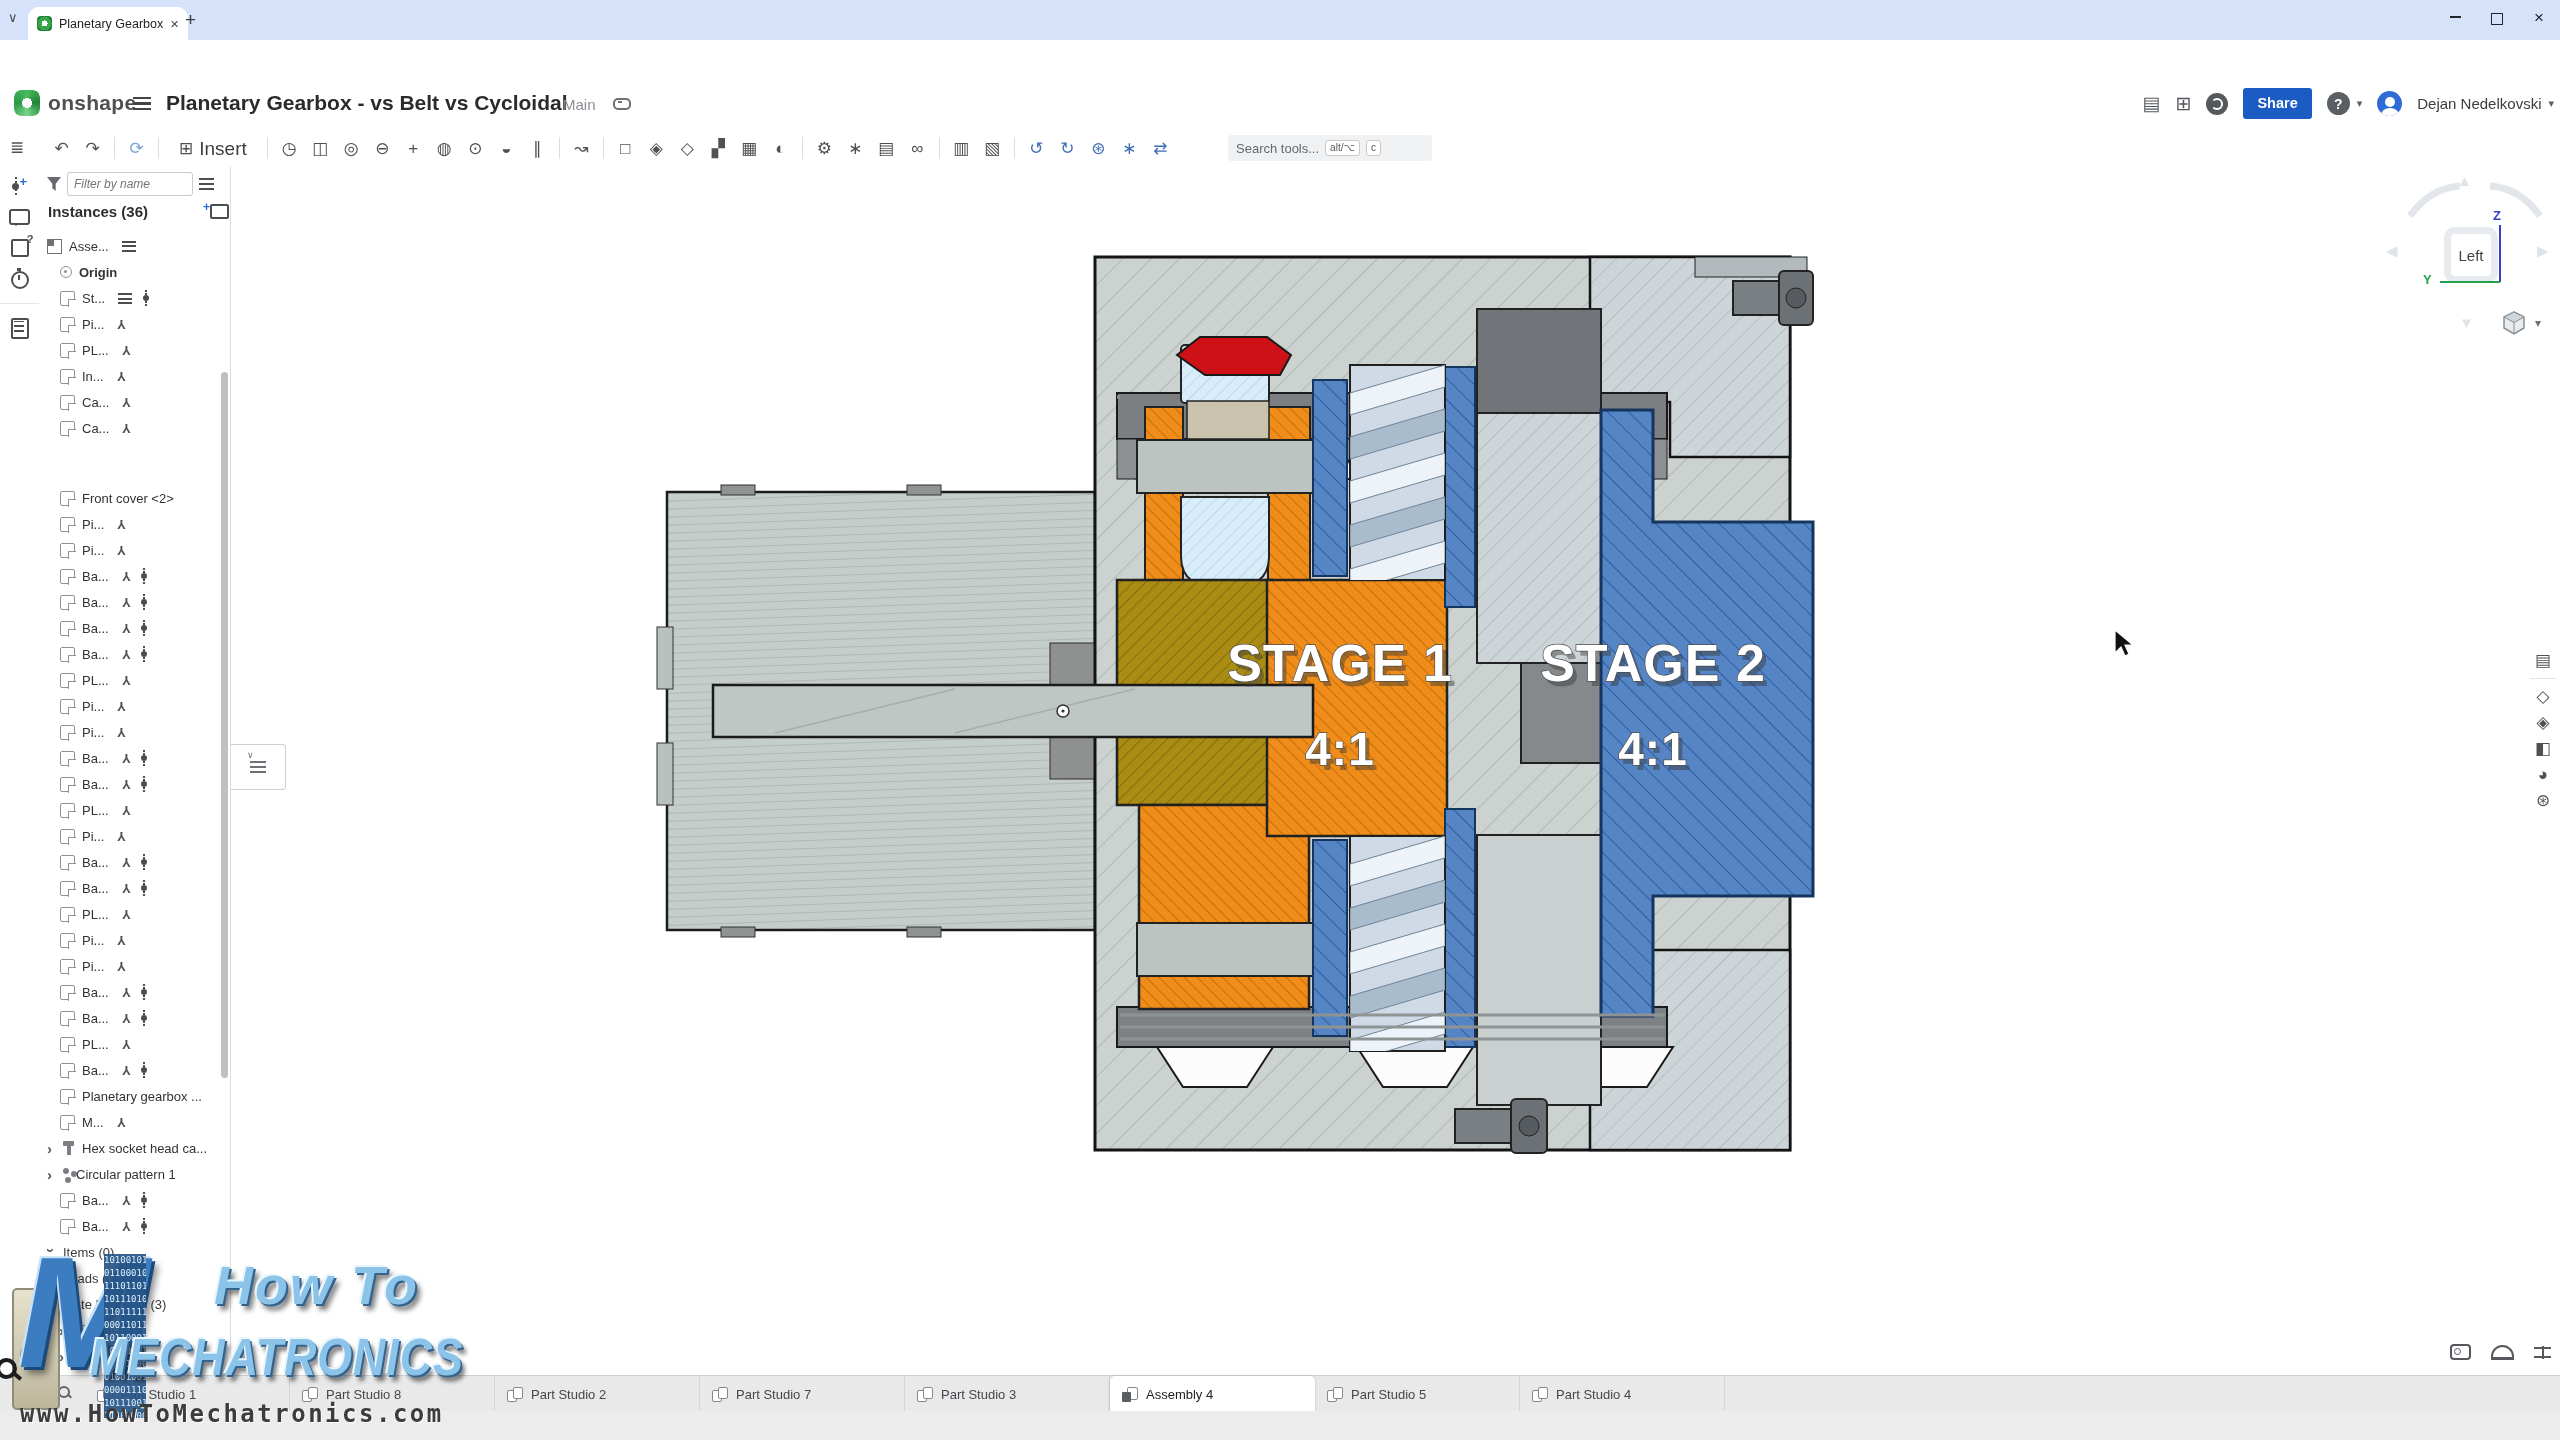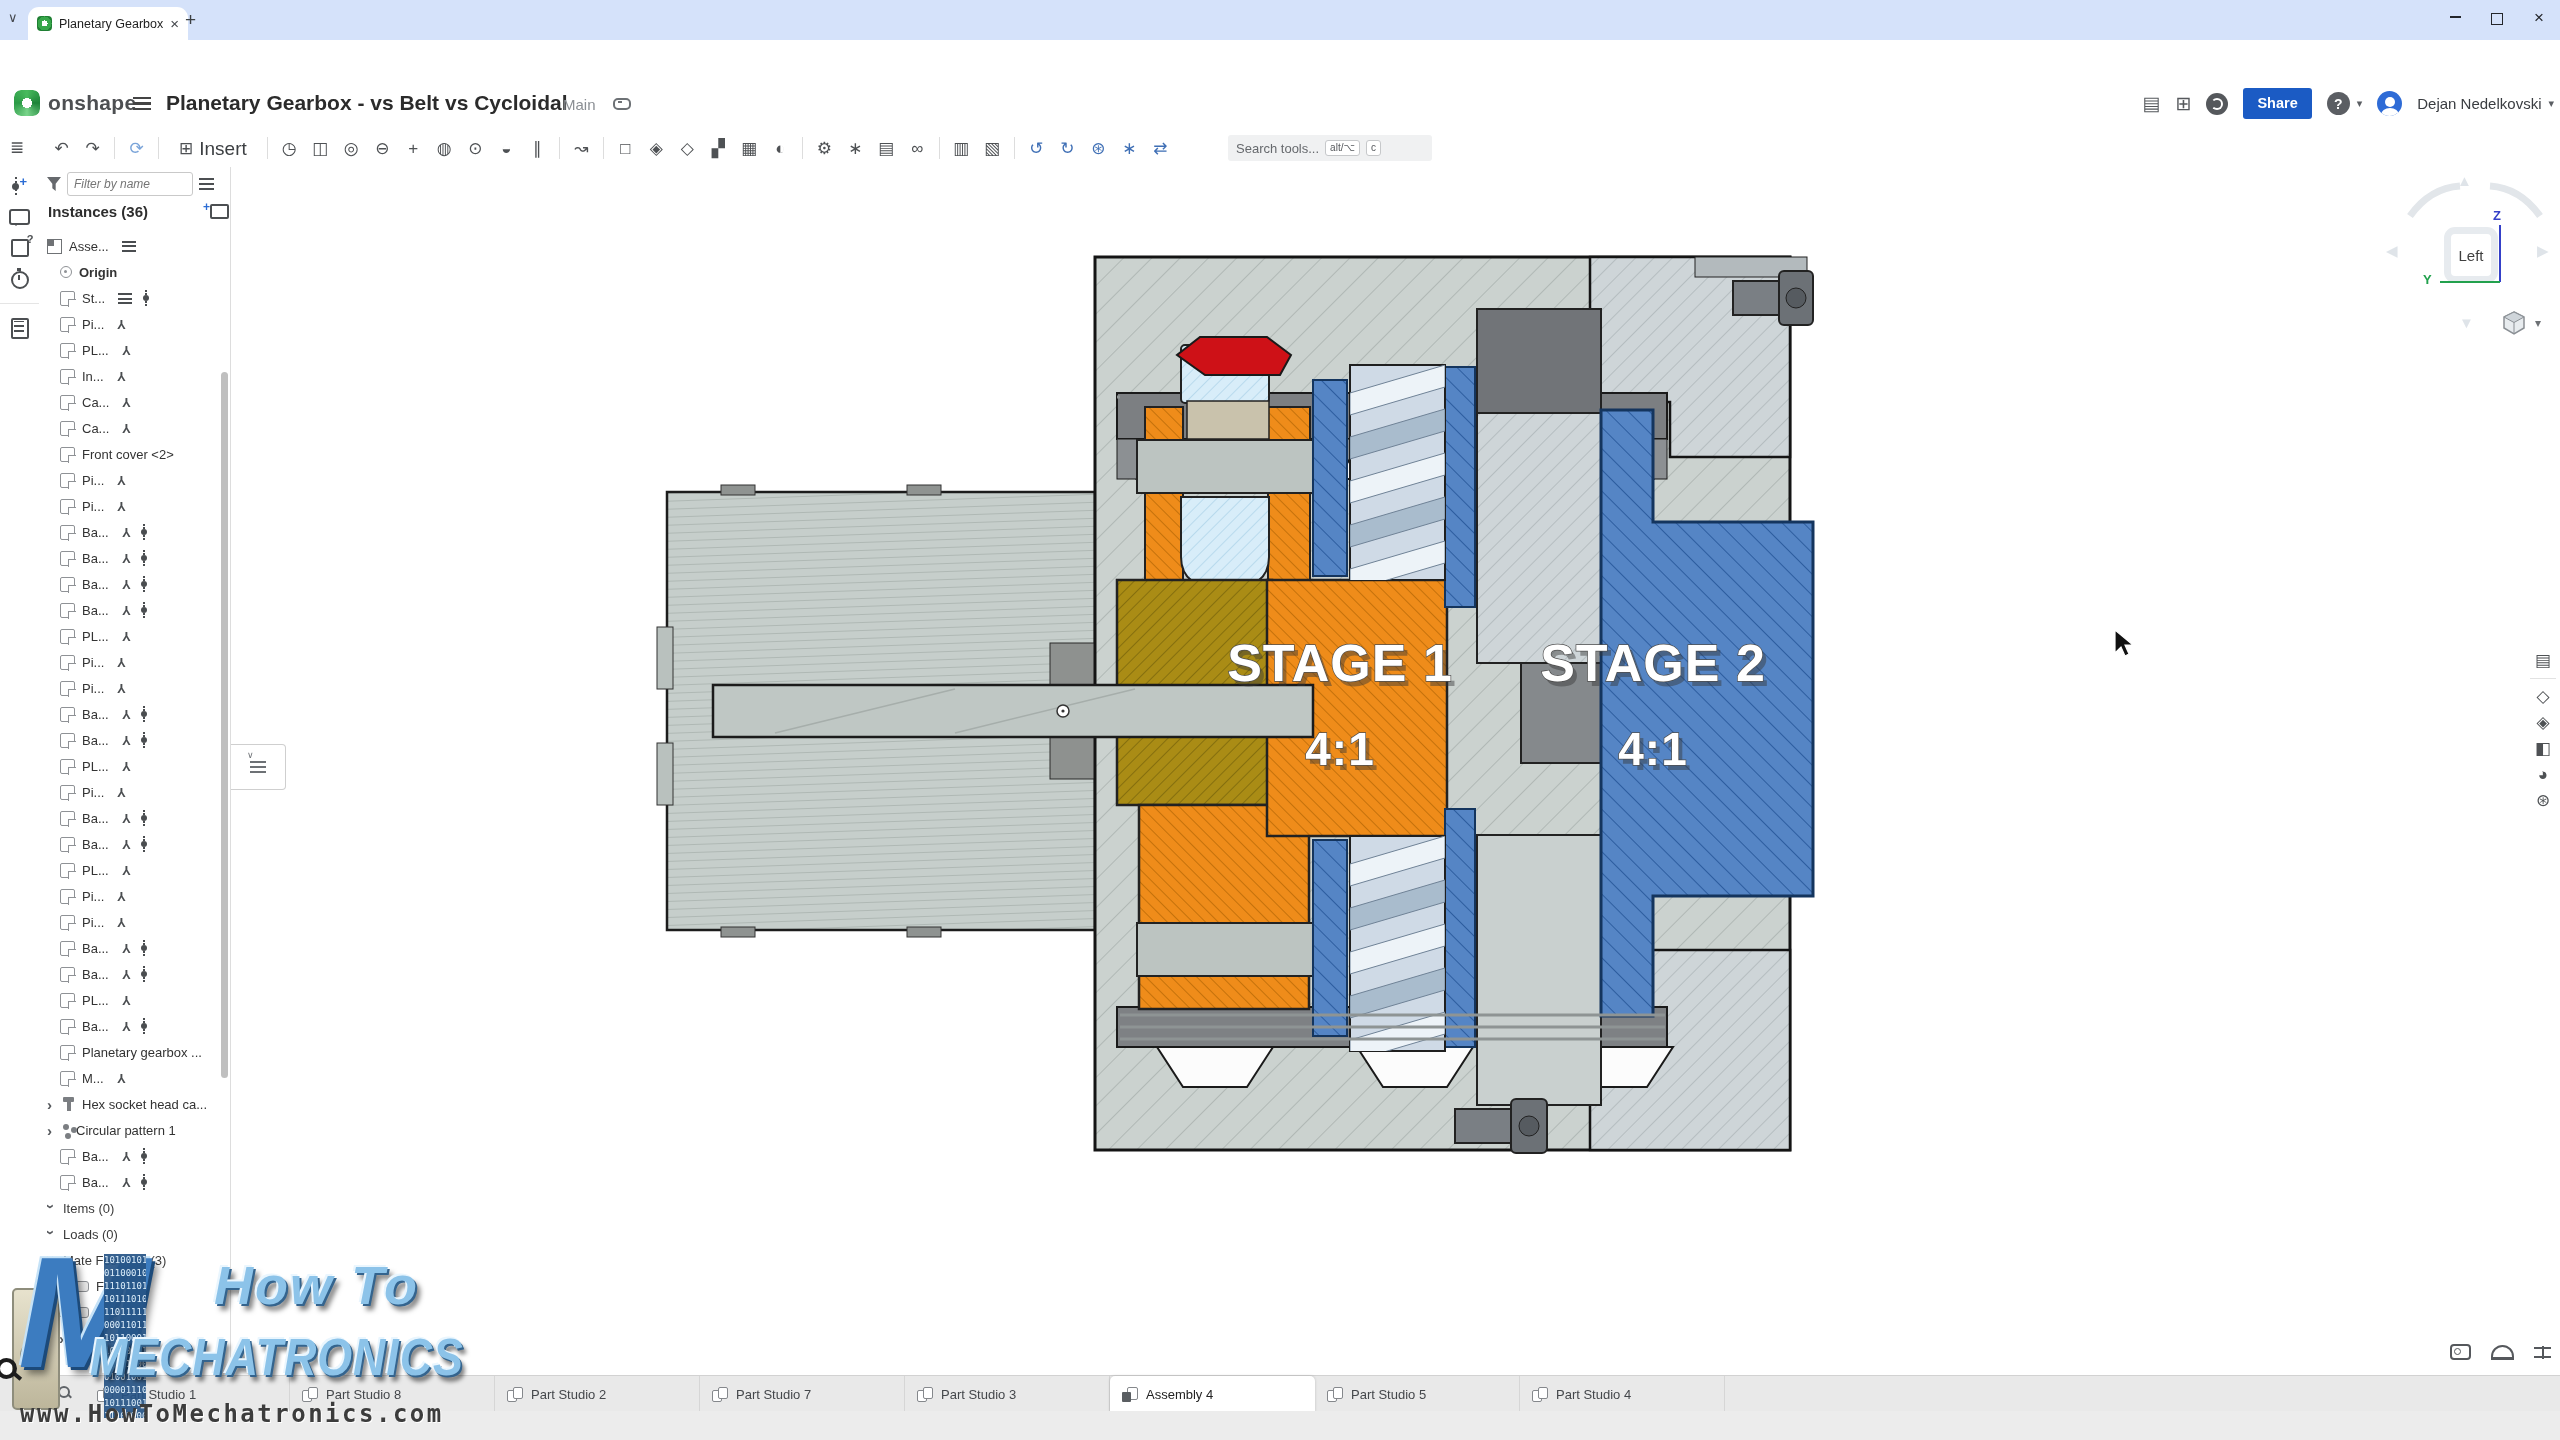--- a/index.html
+++ b/index.html
@@ -374,21 +374,21 @@
       <div class="trow" style="padding-left: 21px;">
         <span class="ki ki-part"></span>
         <span class="lbl">Ca...</span>
         <span class="mi mi-rev">Y</span>
       </div>
       <div class="trow" style="padding-left: 21px;">
         <span class="ki ki-part"></span>
         <span class="lbl">Ca...</span>
         <span class="mi mi-rev">Y</span>
       </div>
-      <div class="trow" style="padding-left: 21px;">
+      <div class="trow" style="padding-left: 21px; margin-top: 44px;">
         <span class="ki ki-part"></span>
         <span class="lbl">Front cover &lt;2&gt;</span>
       </div>
       <div class="trow" style="padding-left: 21px;">
         <span class="ki ki-part"></span>
         <span class="lbl">Pi...</span>
         <span class="mi mi-rev">Y</span>
       </div>
       <div class="trow" style="padding-left: 21px;">
         <span class="ki ki-part"></span>

